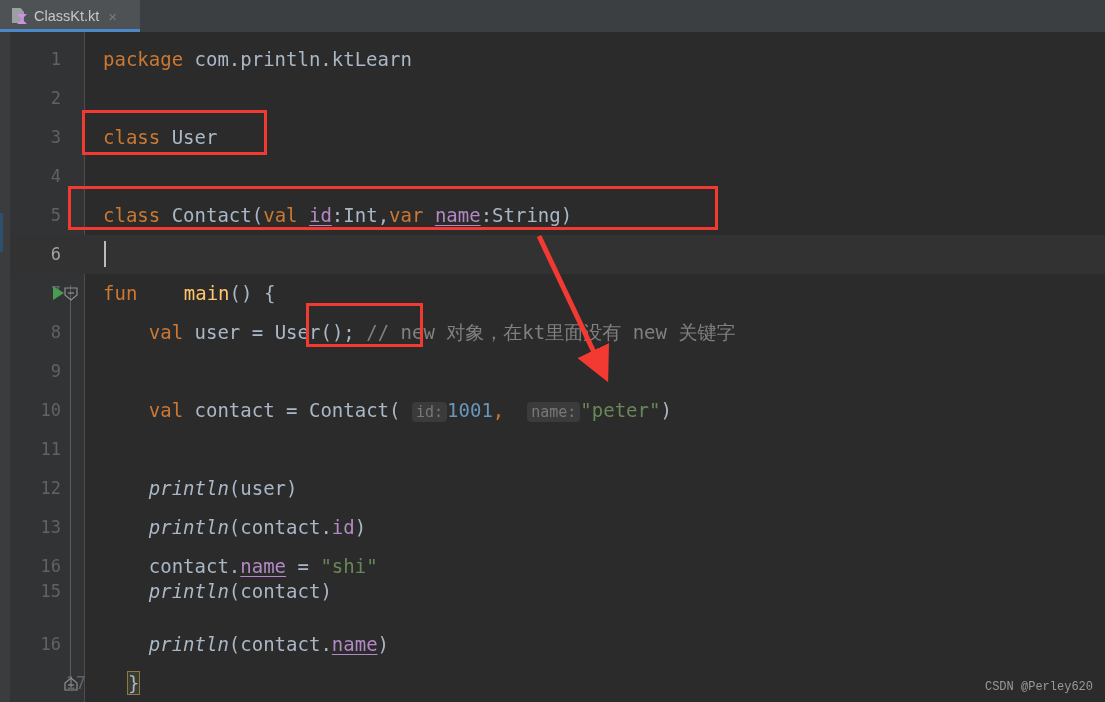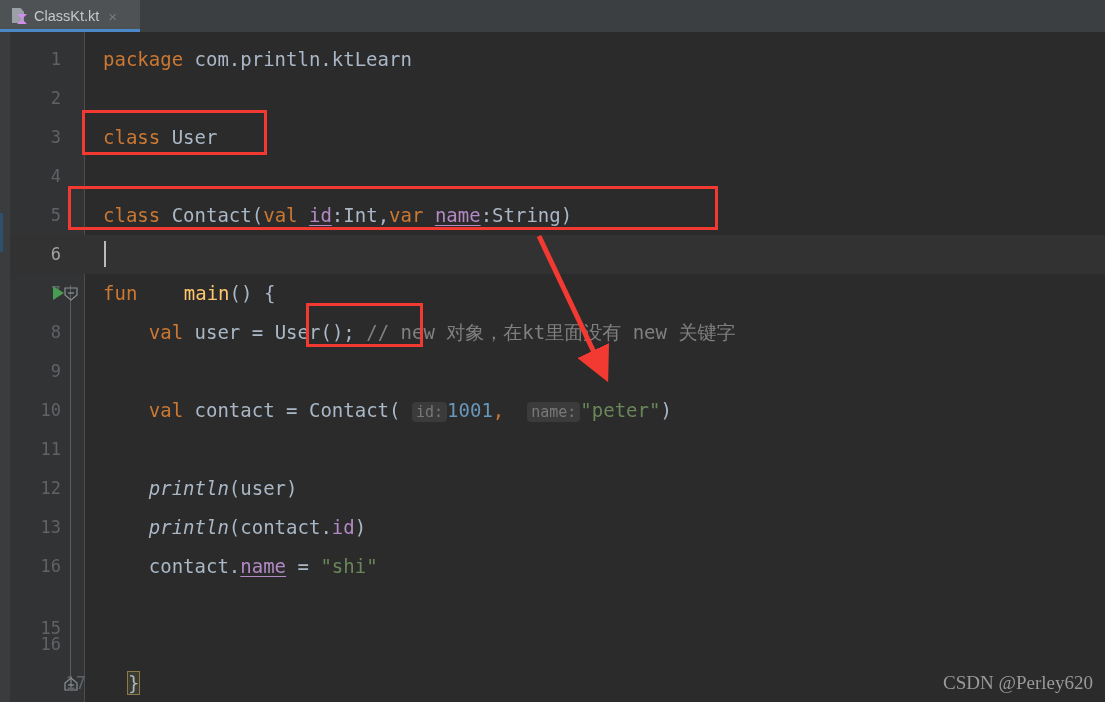--- a/index.html
+++ b/index.html
@@ -185,22 +185,22 @@
   }
   .arrow-svg {
     position: absolute; left: 0; top: 0;
     width: 1105px; height: 702px;
     pointer-events: none;
   }
   .watermark {
     position: absolute;
     right: 12px; bottom: 8px;
     color: #9a9a9a;
-    font-family: Liberation Serif, serif;
-    font-size: 19px;
+    font-family: Liberation Mono, monospace;
+    font-size: 12px;
   }
 </style>
 </head>
 <body>
 
 <div id="app">
 
   <div class="tabbar">
     <div class="tab">
       <span class="kt-icon">
@@ -295,26 +295,28 @@
     <div class="line" style="top:476px;">
       <div class="lineno">13</div>
       <div class="codetext">    <span class="ident ital">println</span><span class="ident">(</span><span class="ident">contact</span><span class="ident">.</span><span class="fld">id</span><span class="ident">)</span></div>
     </div>
 
     <div class="line" style="top:515px;">
       <div class="lineno">16</div>
       <div class="codetext">    <span class="ident">contact</span><span class="ident">.</span><span class="fld-u">name</span> <span class="ident">=</span> <span class="str">"shi"</span></div>
     </div>
 
-    <div class="line" style="top:577px;">
+    <div class="line" style="top:540px;">
       <div class="lineno">15</div>
+      <div class="codetext">    <span class="ident ital">println</span><span class="ident">(</span><span class="ident">contact</span><span class="ident">)</span></div>
     </div>
 
     <div class="line" style="top:593px;">
       <div class="lineno">16</div>
+      <div class="codetext">    <span class="ident ital">println</span><span class="ident">(</span><span class="ident">contact</span><span class="ident">.</span><span class="fld-u">name</span><span class="ident">)</span></div>
     </div>
 
     <div class="line" style="top:632px;margin-left:25px;">
       <div class="lineno">17</div>
       <div class="codetext"><span class="ident brace-hl">}</span></div>
     </div>
     <div class="fold-close" style="top:645px;">
       <svg width="14" height="14" viewBox="0 0 14 14">
         <path d="M1 13 H13 V6 L7 1 L1 6 Z" fill="none" stroke="#8c8f91" stroke-width="1.2"></path>
         <line x1="4" y1="8" x2="10" y2="8" stroke="#8c8f91" stroke-width="1.3"></line>

